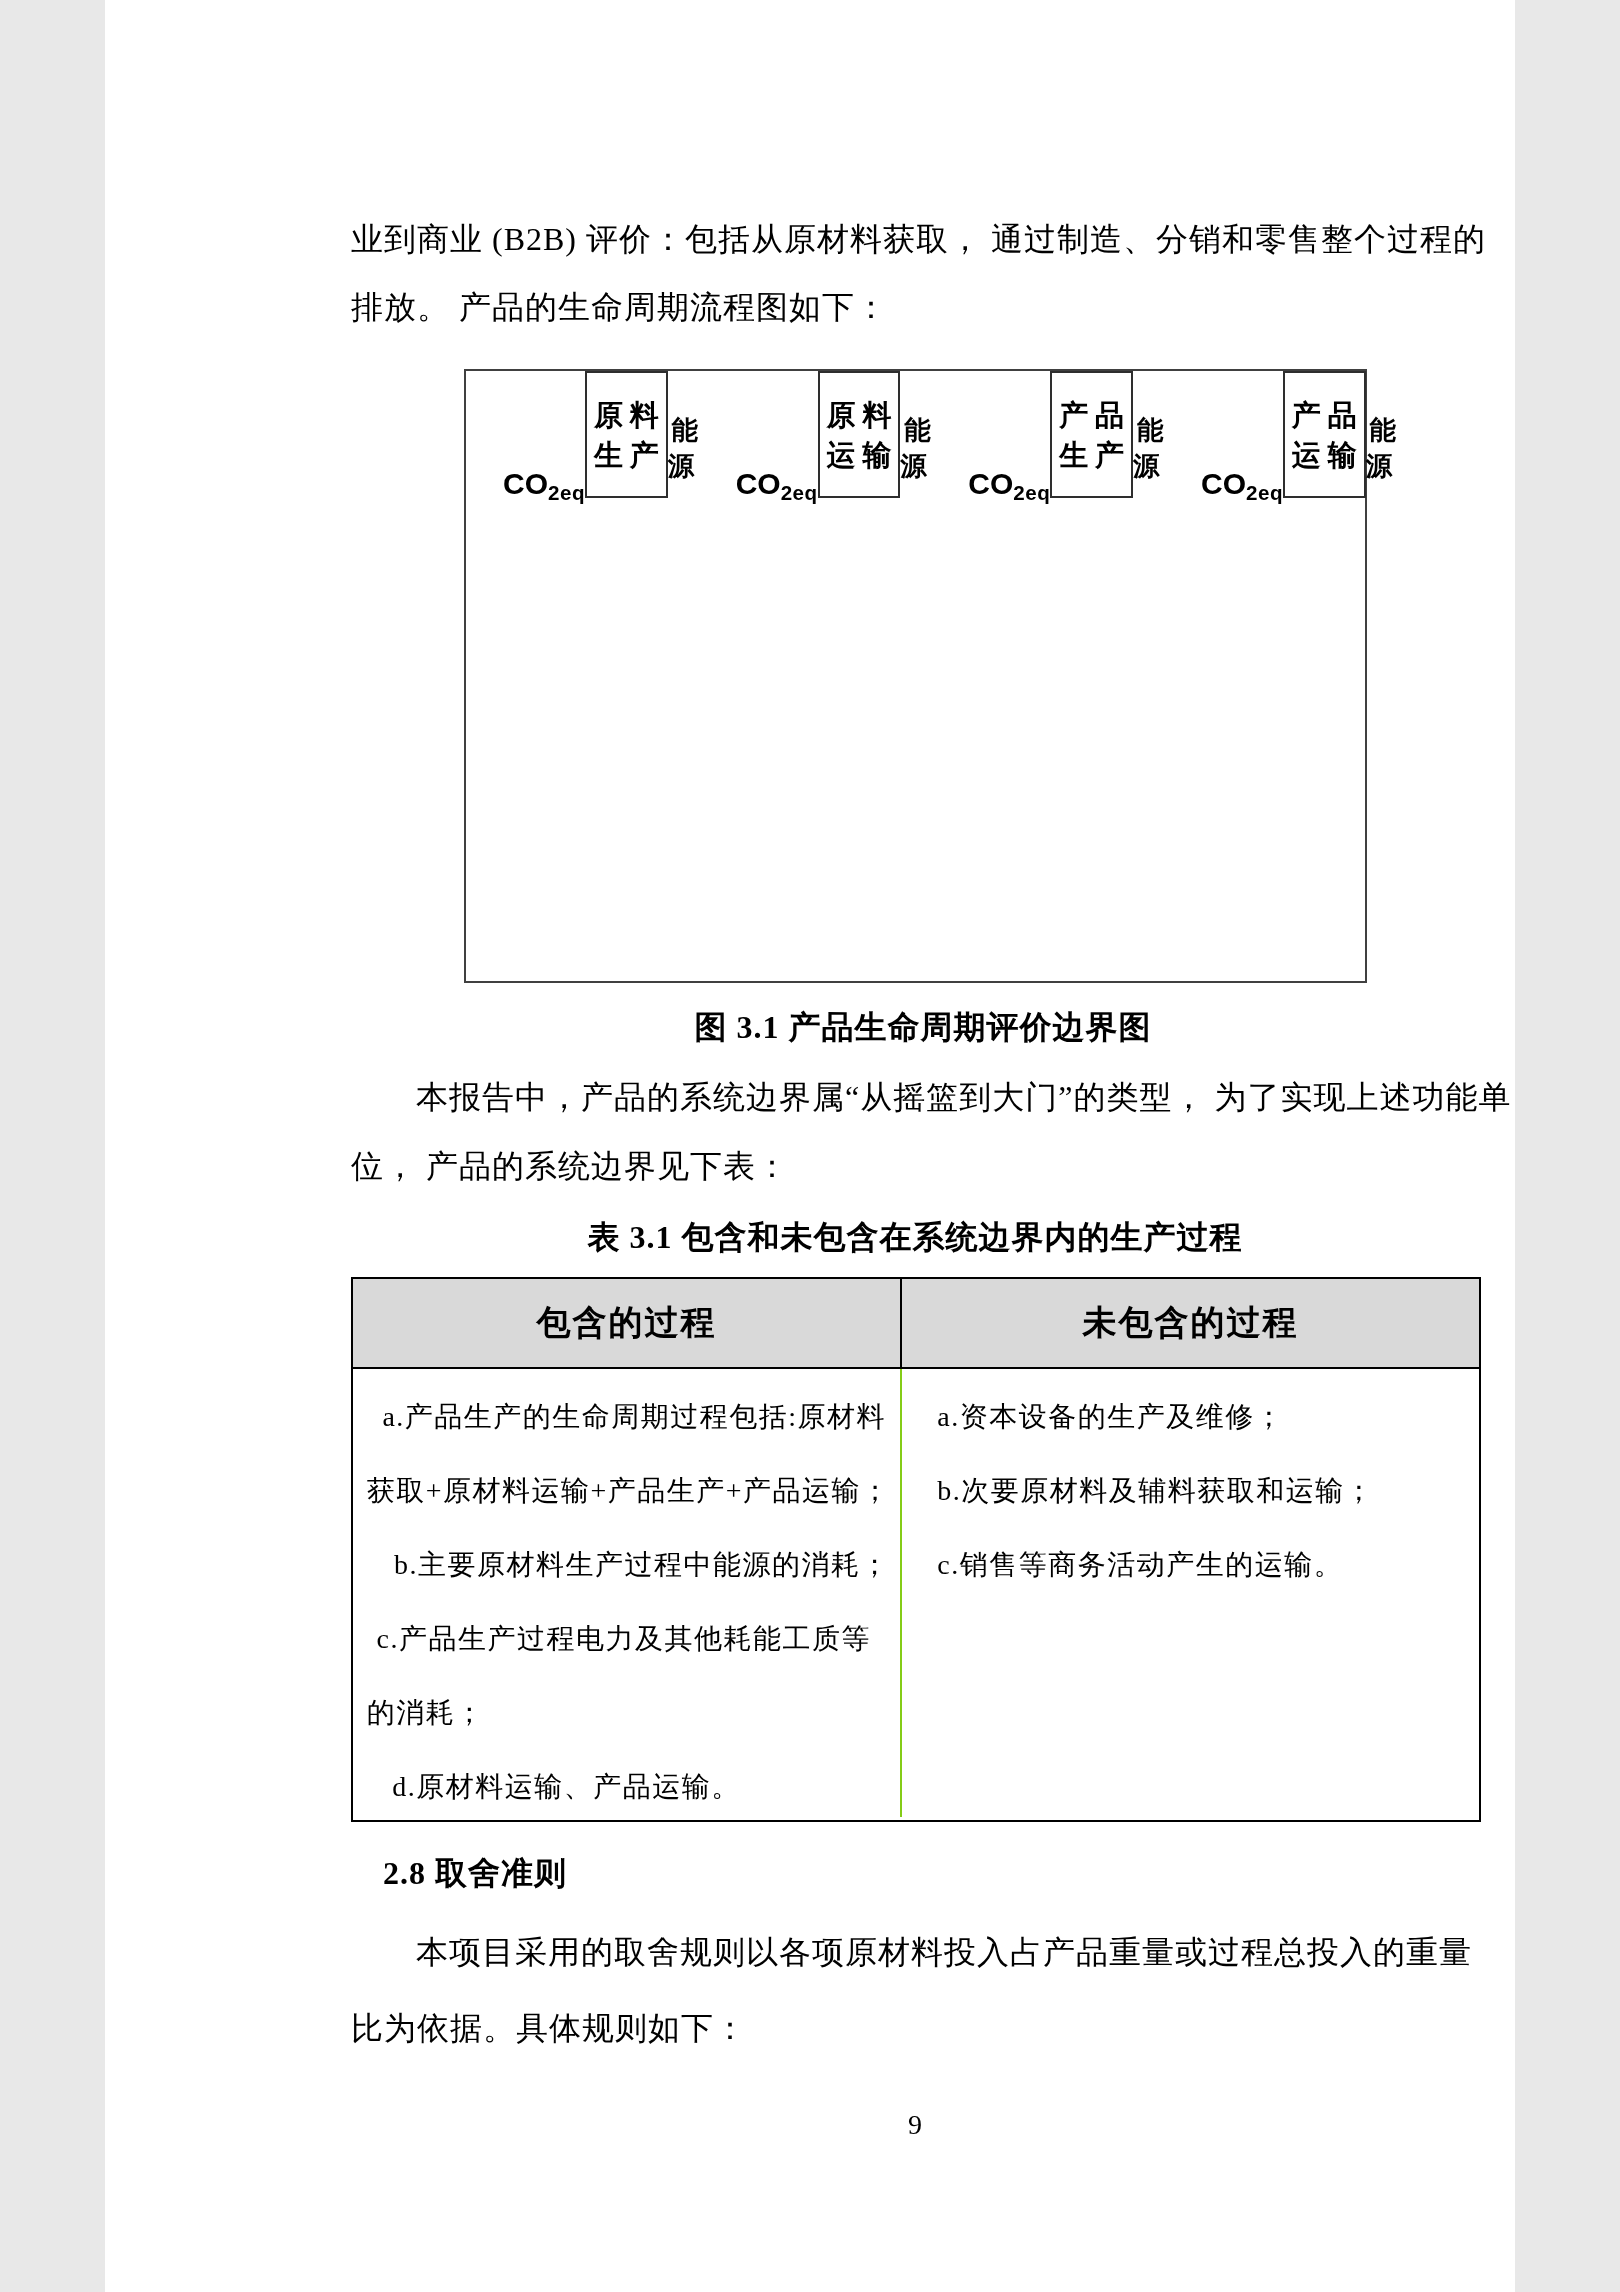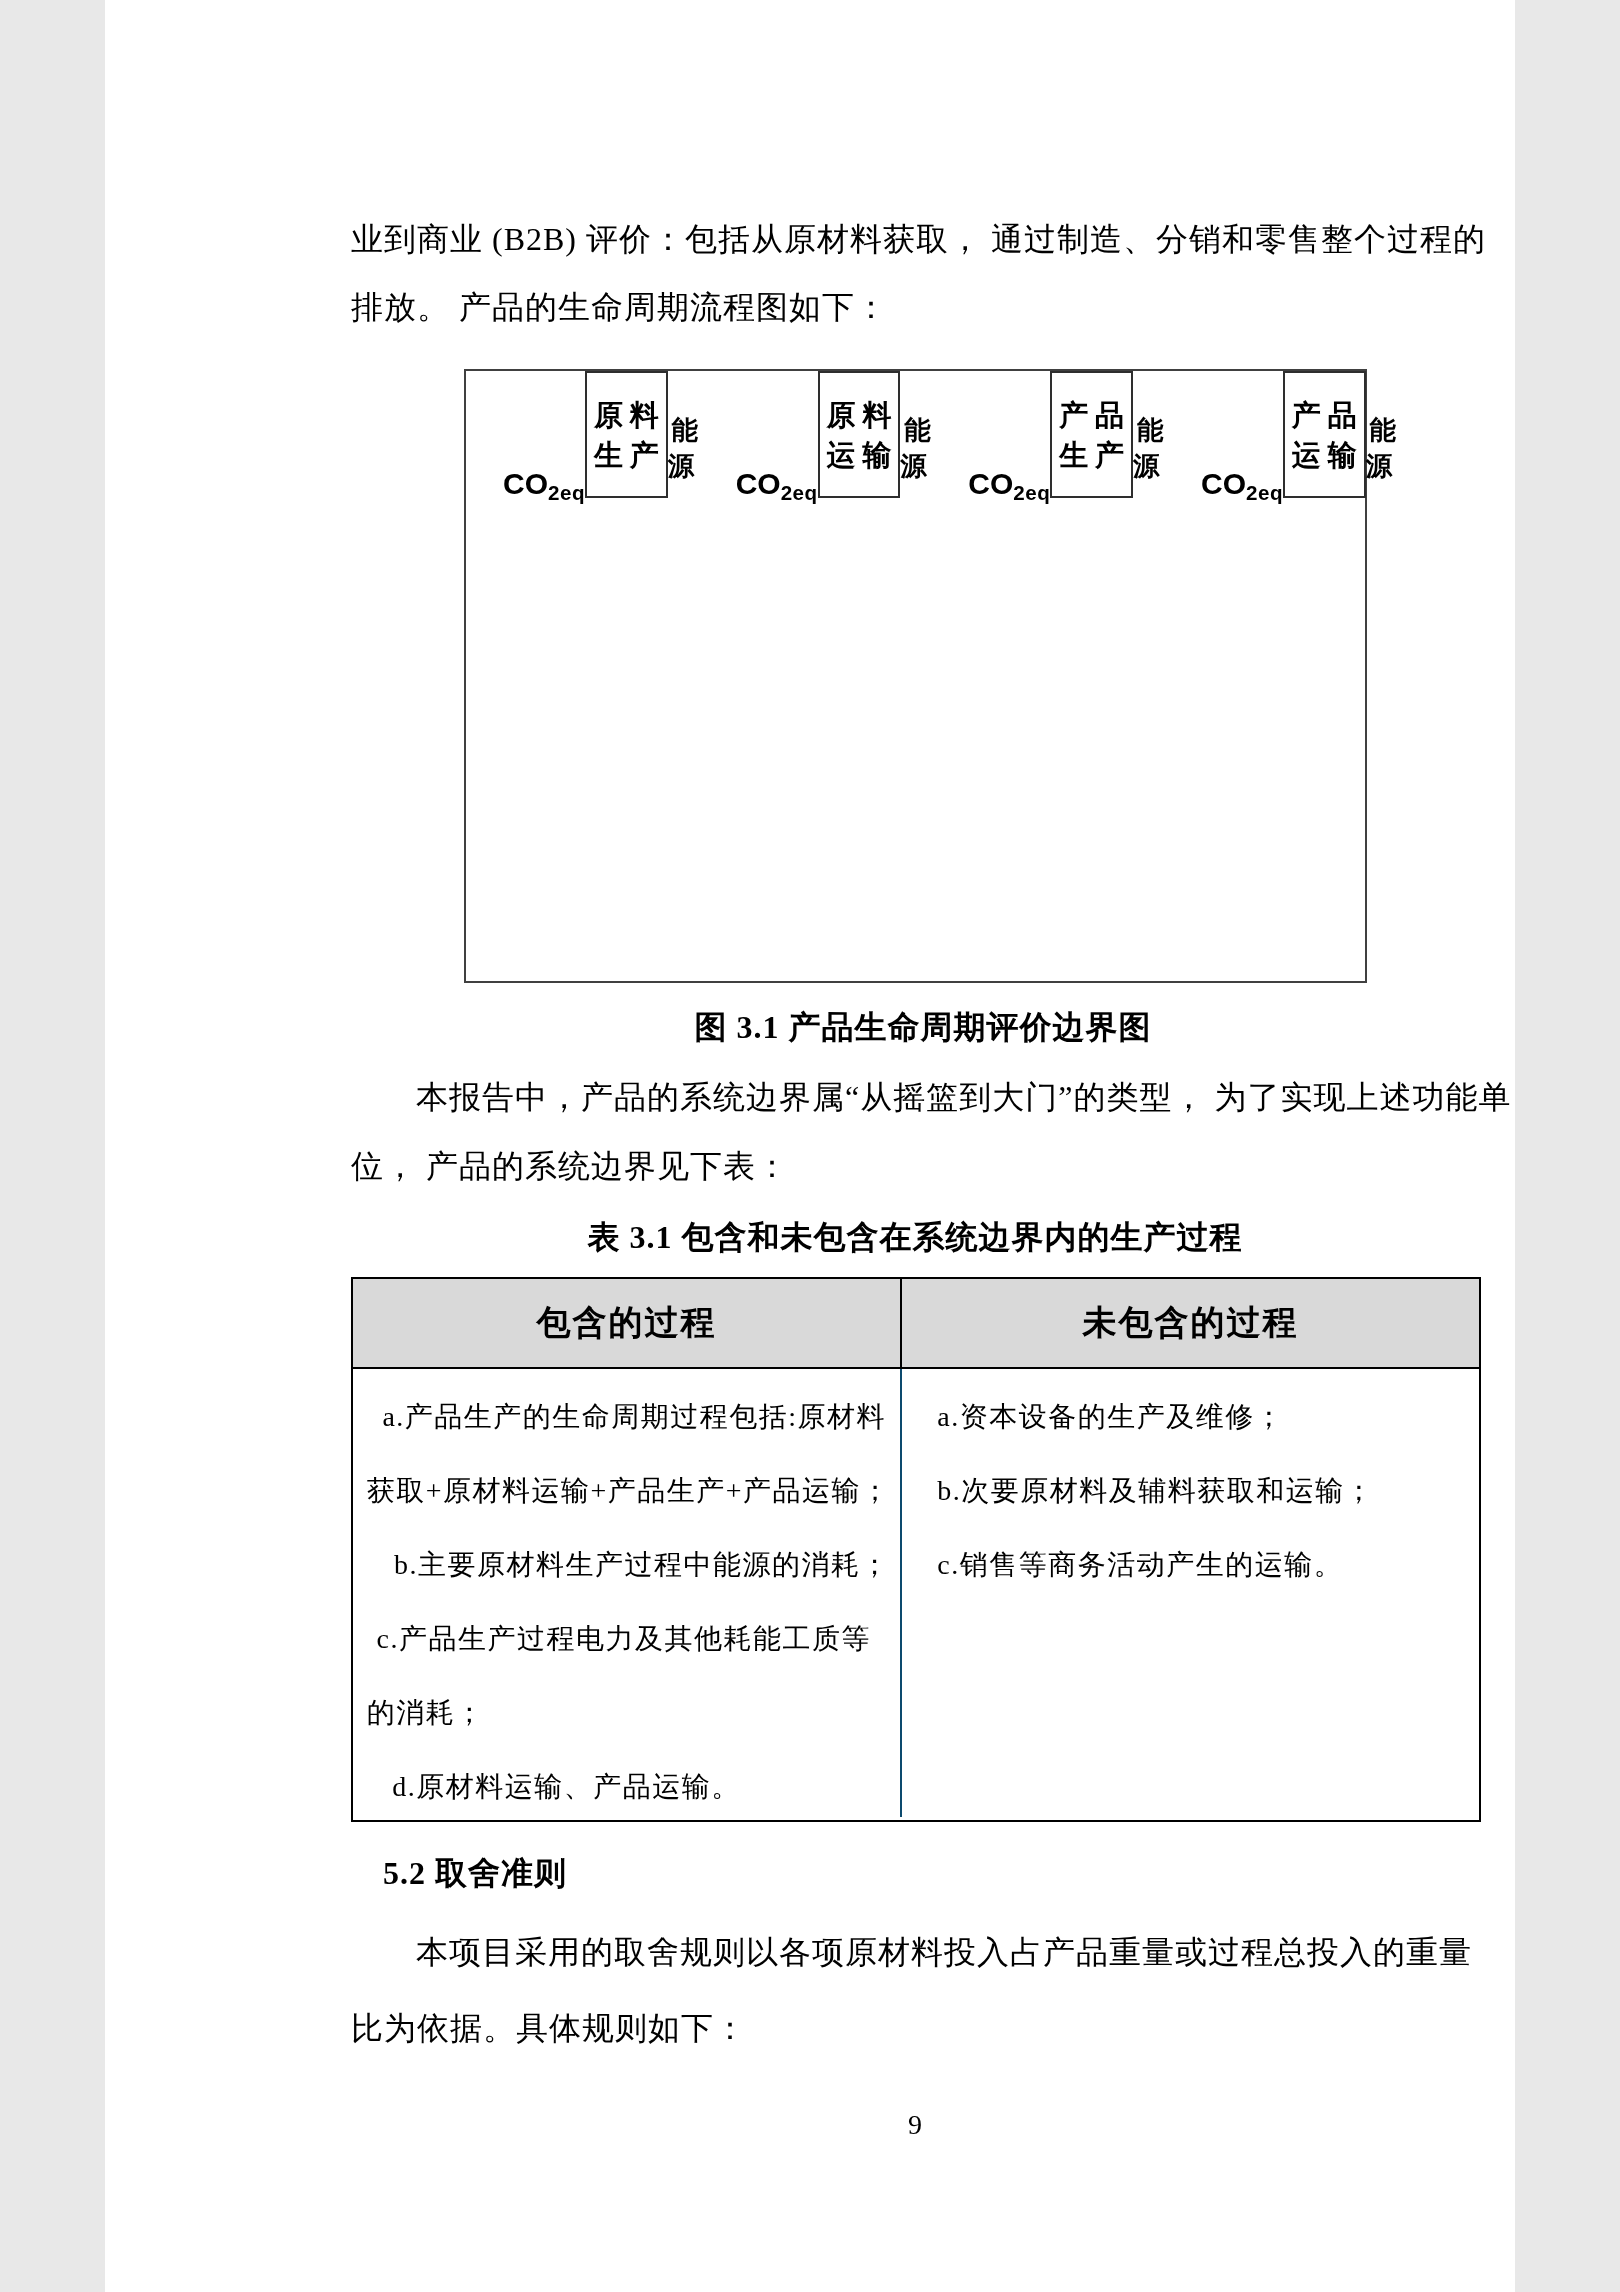--- a/index.html
+++ b/index.html
@@ -75,21 +75,21 @@
   }
   .th {
     display:flex; align-items:center; justify-content:center;
     font-weight:bold; font-size:34px; letter-spacing:2px;
     box-sizing:border-box;
   }
   .th-left  { width:549px; border-right:2px solid #000; }
   .th-right { width:577px; }
   .tbl-body { display:flex; height:448px; }
   .td { box-sizing:border-box; padding:10.8px 5.9px 0 13.7px; font-size:28px; }
-  .td-left  { width:549px; border-right:2px solid #0c4a6e; }
+  .td-left  { width:549px; border-right:2px solid #84cc16; }
   .td-right { width:577px; }
   .tline { line-height:74px; white-space:pre; letter-spacing:1.5px; }
   .ind-a { padding-left:15.7px; }
   .ind-b { padding-left:27.4px; }
   .ind-c { padding-left:9.8px; }
   .ind-0 { padding-left:0; }
   .ind-d { padding-left:25.5px; }
   .ind-r { padding-left:21.6px; }
 </style>
 </head>
@@ -186,20 +186,20 @@
         <div class="tline ind-d">d.原材料运输、产品运输。</div>
       </div>
       <div class="td td-right">
         <div class="tline ind-r">a.资本设备的生产及维修；</div>
         <div class="tline ind-r">b.次要原材料及辅料获取和运输；</div>
         <div class="tline ind-r">c.销售等商务活动产生的运输。</div>
       </div>
     </div>
   </div>
 
-  <div class="sec-heading">5.2 取舍准则</div>
+  <div class="sec-heading">2.8 取舍准则</div>
   <div class="bline l-cut1">本项目采用的取舍规则以各项原材料投入占产品重量或过程总投入的重量</div>
   <div class="bline l-cut2">比为依据。具体规则如下：</div>
 
   <div class="pagenum">9</div>
 
 </div>
 
 
 </body></html>

